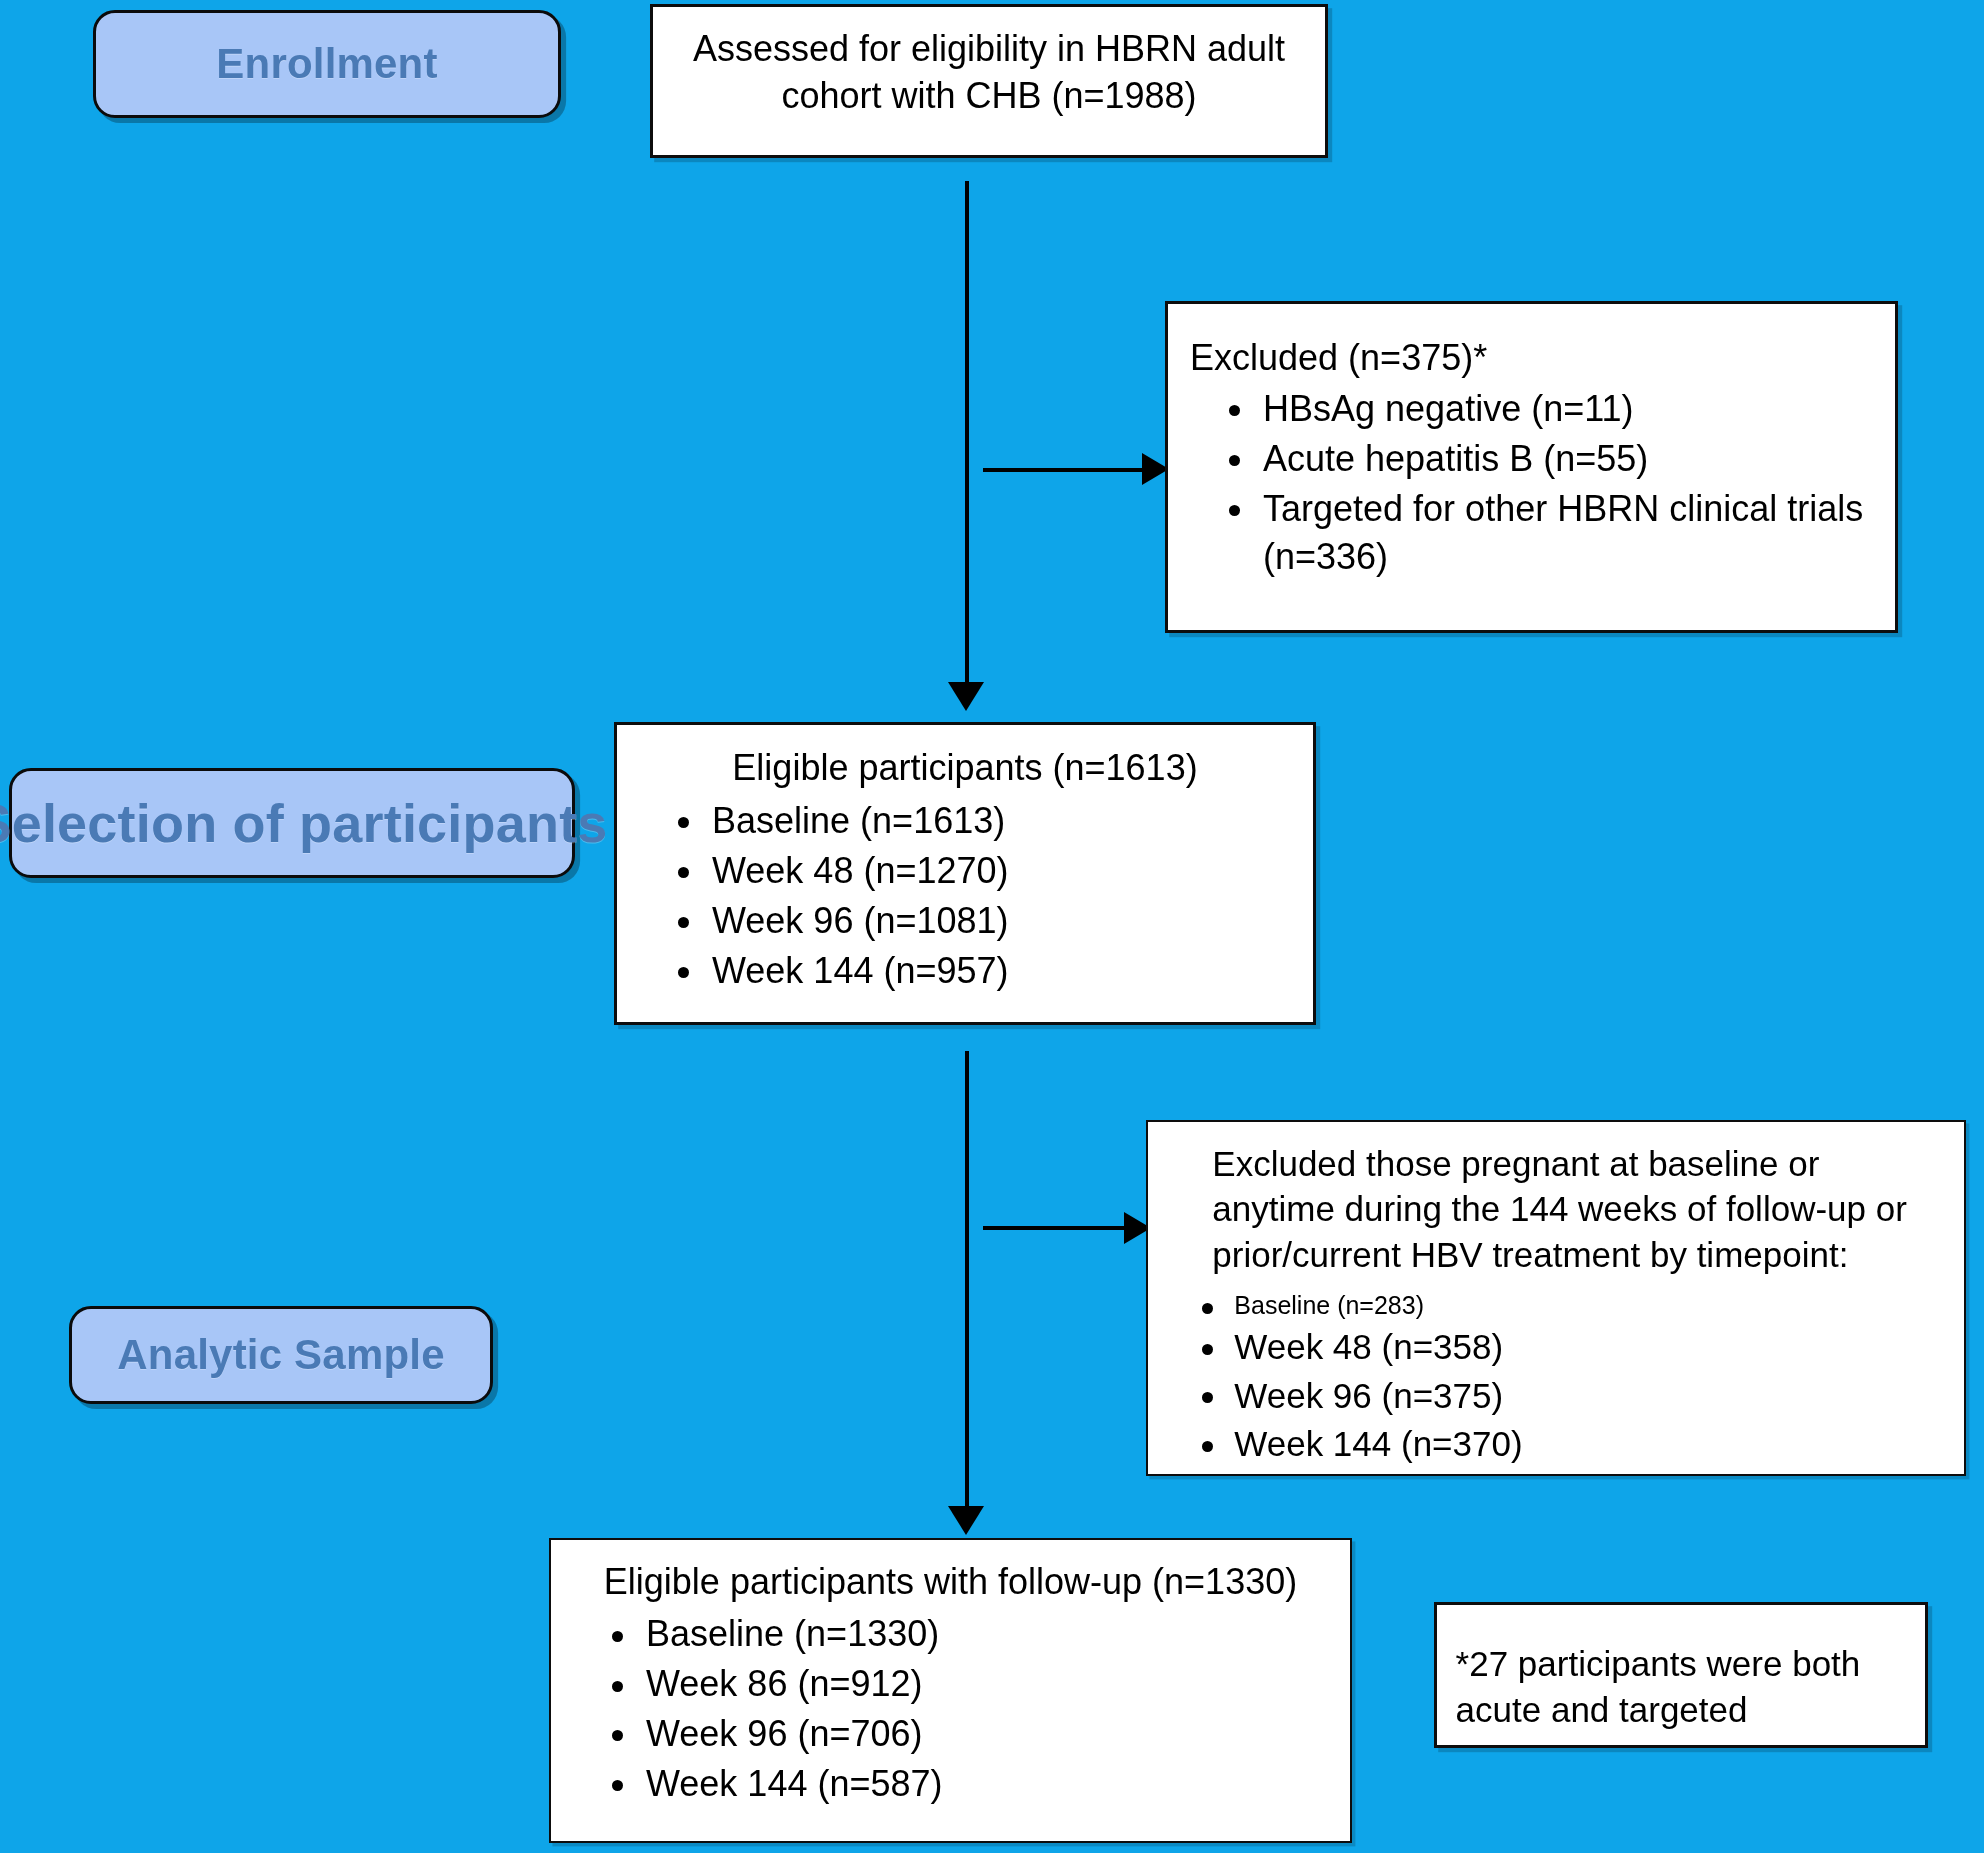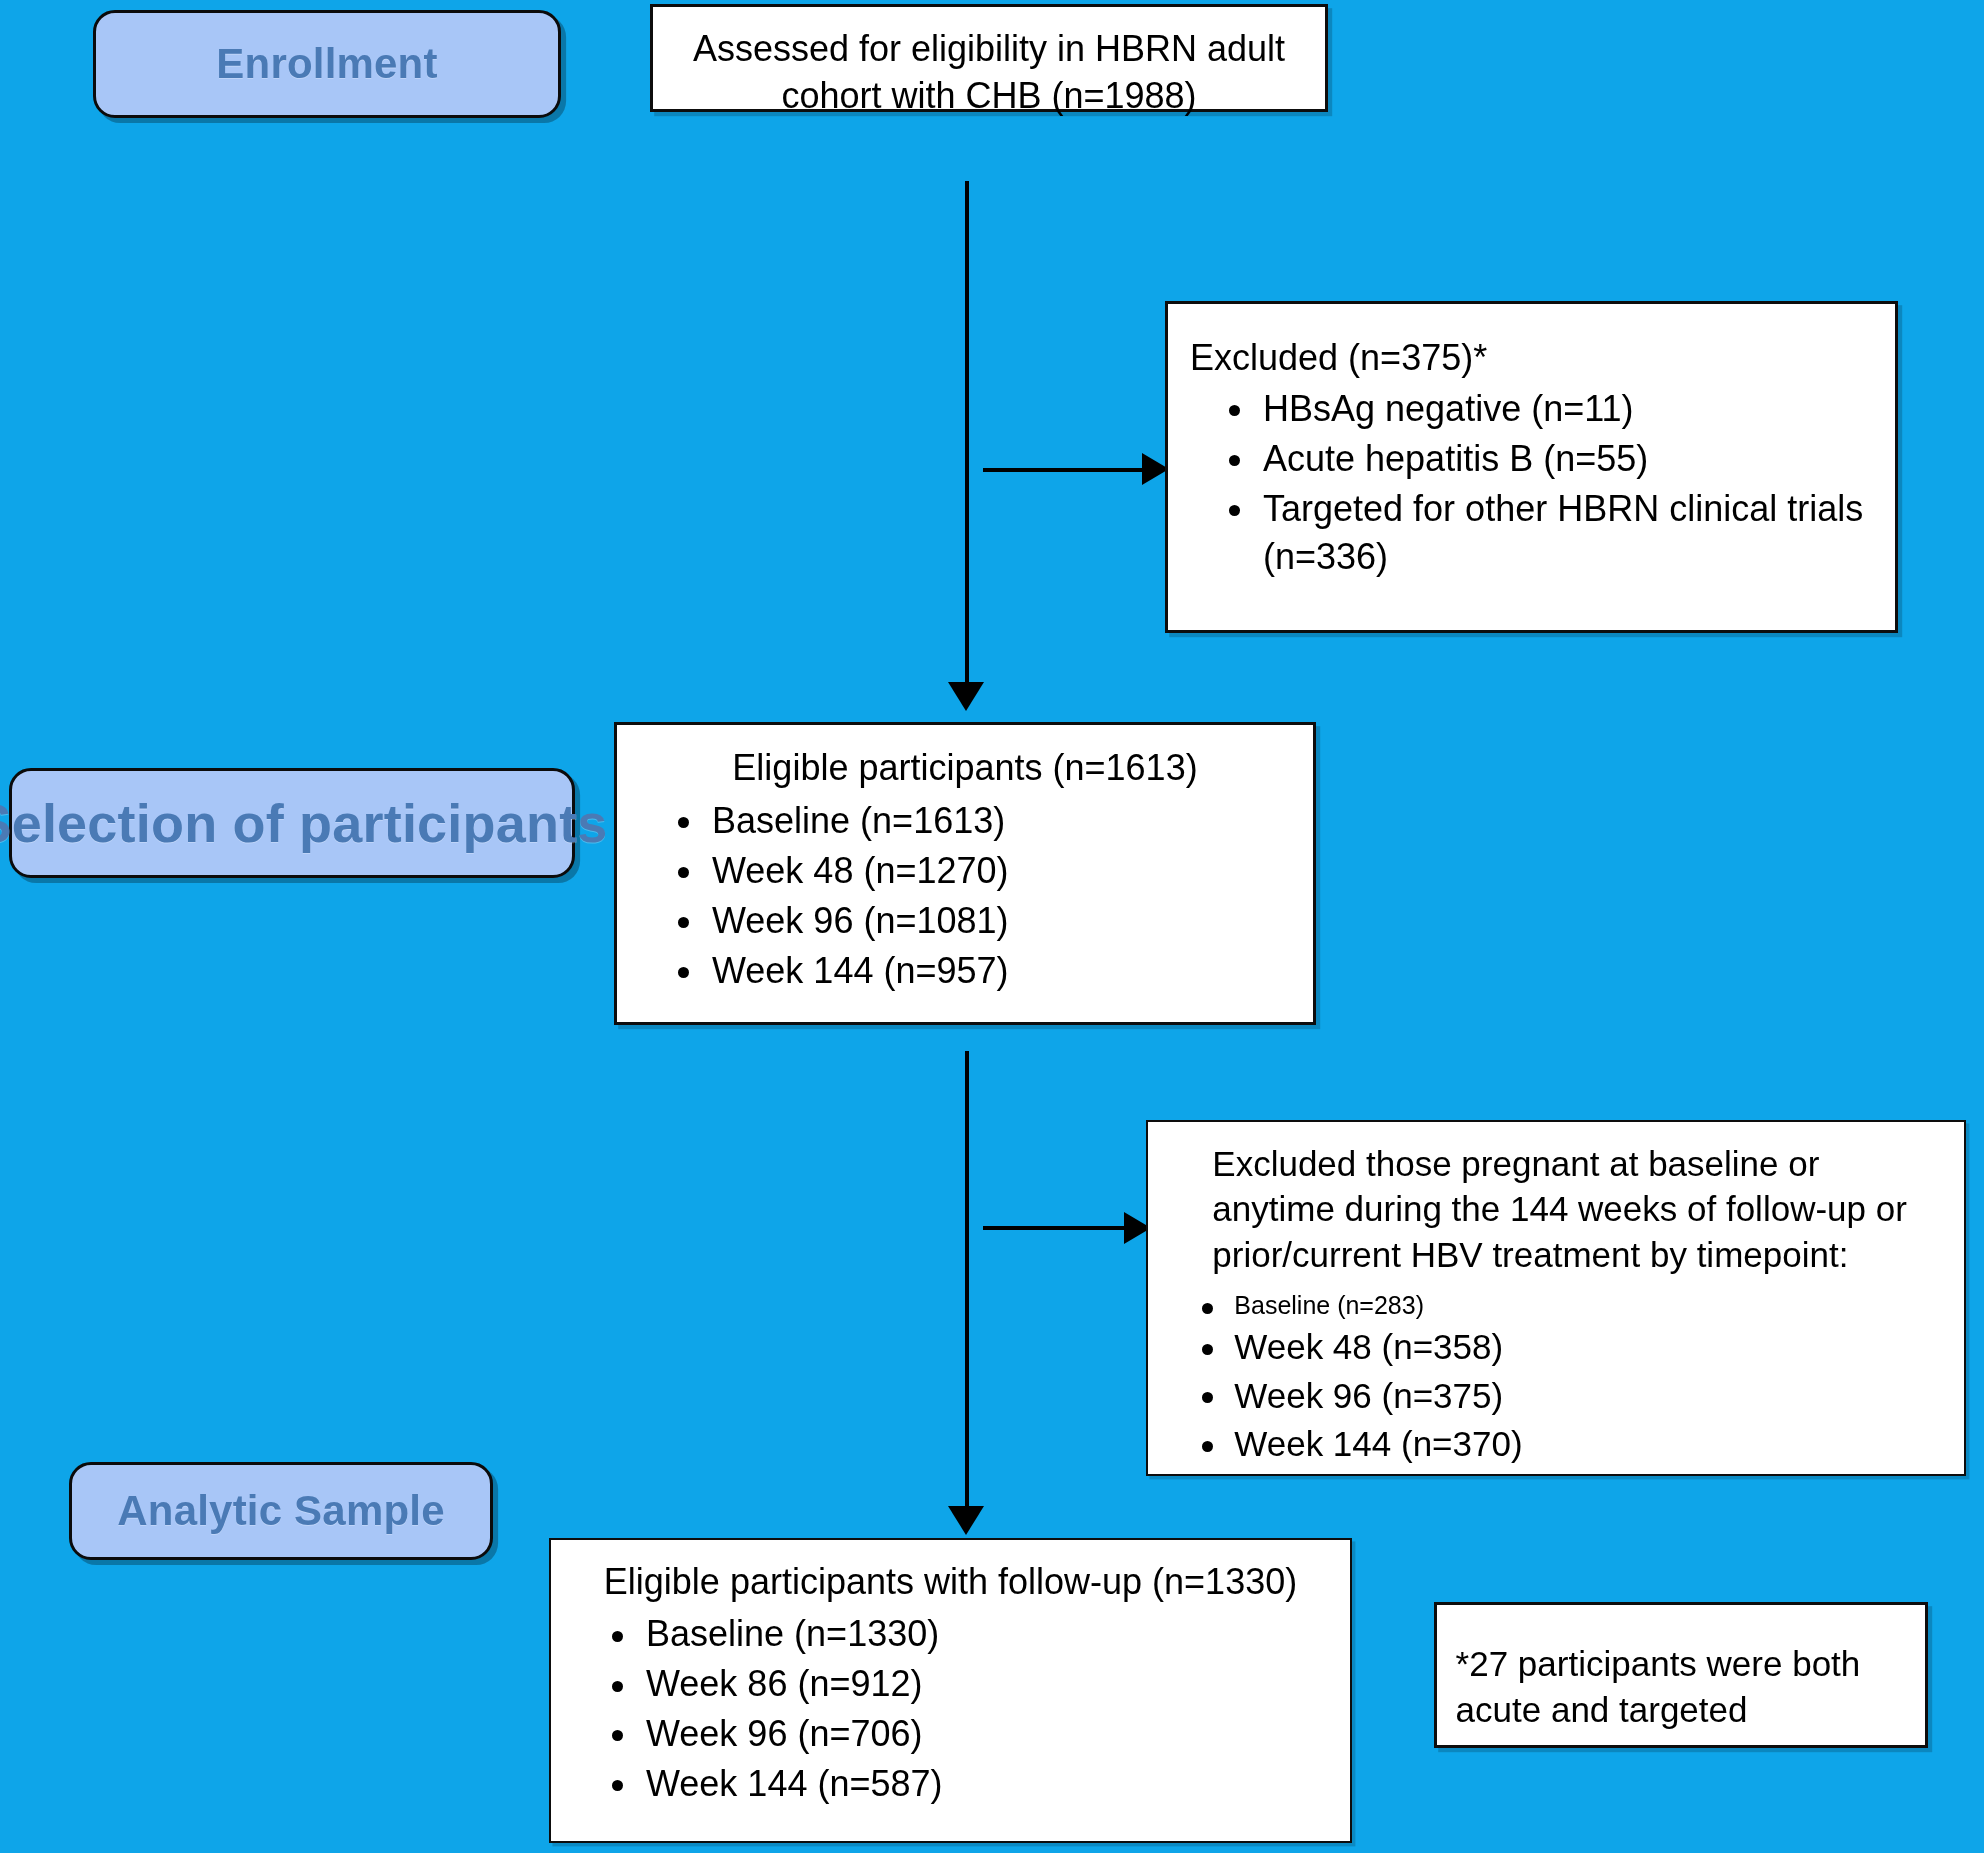--- a/index.html
+++ b/index.html
@@ -117,25 +117,25 @@
 <div id="canvas">
 
   <div class="stage-pill" style="left:93px; top:10.2px; width:468px; height:108px;">
     <span style="font-size:42px;">Enrollment</span>
   </div>
 
   <div class="stage-pill" style="left:8.5px; top:768px; width:566px; height:110px;">
     <span style="font-size:54px;">Selection of participants</span>
   </div>
 
-  <div class="stage-pill" style="left:69px; top:1462px; width:424px; height:98px;">
+  <div class="stage-pill" style="left:69px; top:1306px; width:424px; height:98px;">
     <span style="font-size:42px;">Analytic Sample</span>
   </div>
 
-  <div class="node-box" style="left:650px; top:4.2px; width:678px; height:108px;">
+  <div class="node-box" style="left:650px; top:4.2px; width:678px; height:154px;">
     <div class="node-inner" style="top:18.6px;">
       <p class="node-title center" style="font-size:36px;">Assessed for eligibility in HBRN adult cohort with CHB (n=1988)</p>
     </div>
   </div>
 
   <div class="vline" style="left:965px; top:181px; width:4.2px; height:504px;"></div>
   <div class="arrow-down" style="left:948px; top:682px;"></div>
 
   <div class="hline" style="left:983px; top:468px; width:170px; height:4.2px;"></div>
   <div class="arrow-right" style="left:1142px; top:453px;"></div>

